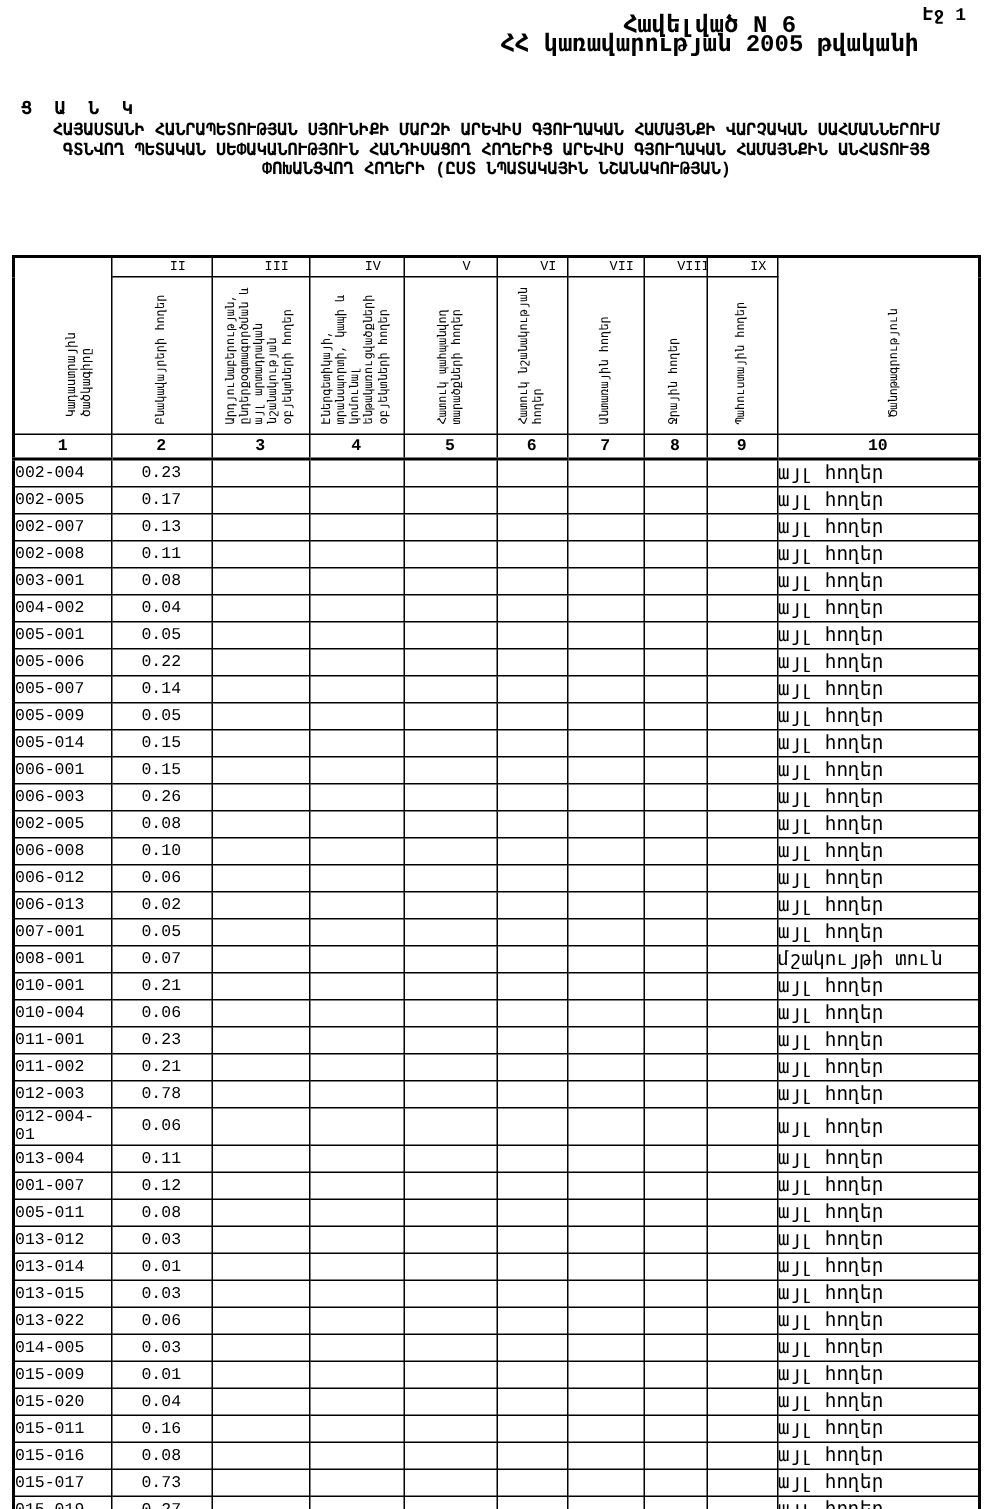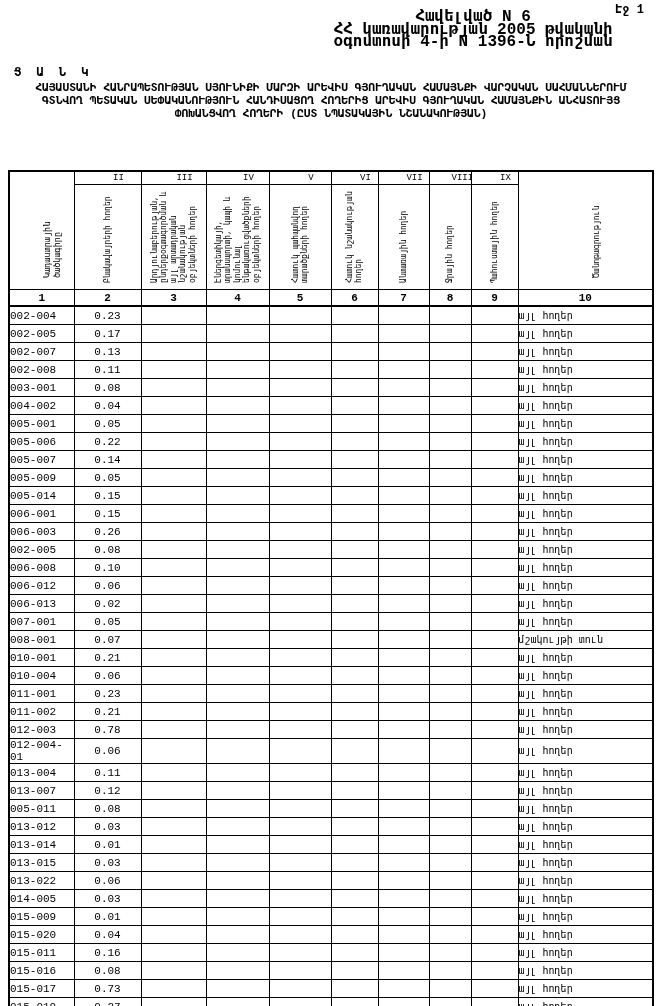--- a/index.html
+++ b/index.html
@@ -41,33 +41,32 @@
     white-space:normal;
   }
   .corner .vtext{font-size:8.5px;}
   tr.num-row td{
     height:15px;font-size:11px;font-weight:bold;text-align:center;
     border-bottom:2px solid #000;
   }
   tbody td{height:17px;font-size:11px;vertical-align:middle;}
   td.c-code{text-align:left;padding-left:3px;}
   td.c-val{text-align:center;}
-  td.c-note{text-align:left;padding-left:2px;font-size:10px;}
+  td.c-note{text-align:left;padding-left:2px;font-size:13px;}
 </style>
 </head>
 <body>
 
 <div class="page">
 
   <div class="page-num">Էջ 1</div>
 
   <div class="appendix">
     <div>Հավելված N 6</div>
     <div>ՀՀ կառավարության 2005 թվականի</div>
-    <div>օգոստոսի 4-ի N 1396-Ն որոշման</div>
   </div>
 
   <div class="list-heading">Ց Ա Ն Կ</div>
 
   <div class="doc-title">ՀԱՅԱՍՏԱՆԻ ՀԱՆՐԱՊԵՏՈՒԹՅԱՆ ՍՅՈՒՆԻՔԻ ՄԱՐԶԻ ԱՐԵՎԻՍ ԳՅՈՒՂԱԿԱՆ ՀԱՄԱՅՆՔԻ ՎԱՐՉԱԿԱՆ ՍԱՀՄԱՆՆԵՐՈՒՄ ԳՏՆՎՈՂ ՊԵՏԱԿԱՆ ՍԵՓԱԿԱՆՈՒԹՅՈՒՆ ՀԱՆԴԻՍԱՑՈՂ ՀՈՂԵՐԻՑ ԱՐԵՎԻՍ ԳՅՈՒՂԱԿԱՆ ՀԱՄԱՅՆՔԻՆ ԱՆՀԱՏՈՒՅՑ ՓՈԽԱՆՑՎՈՂ ՀՈՂԵՐԻ (ԸՍՏ ՆՊԱՏԱԿԱՅԻՆ ՆՇԱՆԱԿՈՒԹՅԱՆ)</div>
 
   <table class="land">
     <colgroup>
       <col style="width:65px">
         <col style="width:67px">
@@ -423,21 +422,21 @@
           <td class="c-empty"></td>
           <td class="c-empty"></td>
           <td class="c-empty"></td>
           <td class="c-empty"></td>
           <td class="c-empty"></td>
           <td class="c-empty"></td>
           <td class="c-empty"></td>
           <td class="c-note">այլ հողեր</td>
         </tr>
         <tr class="data-row">
-          <td class="c-code">013-007</td>
+          <td class="c-code">001-007</td>
           <td class="c-val">0.12</td>
           <td class="c-empty"></td>
           <td class="c-empty"></td>
           <td class="c-empty"></td>
           <td class="c-empty"></td>
           <td class="c-empty"></td>
           <td class="c-empty"></td>
           <td class="c-empty"></td>
           <td class="c-note">այլ հողեր</td>
         </tr>

